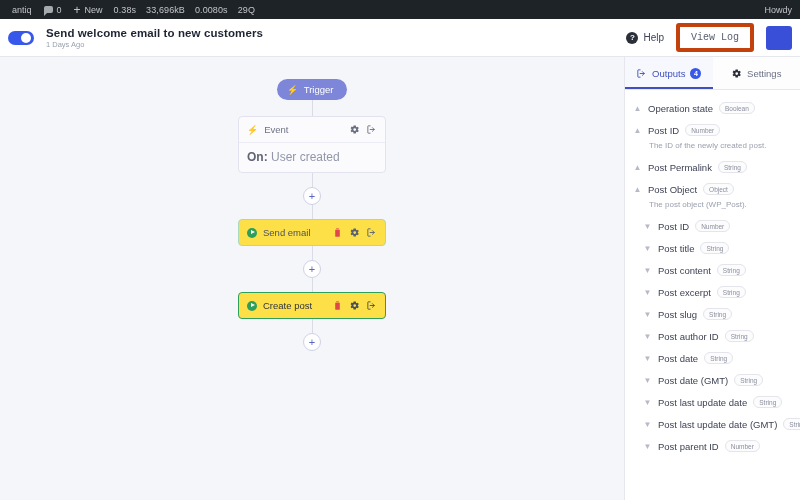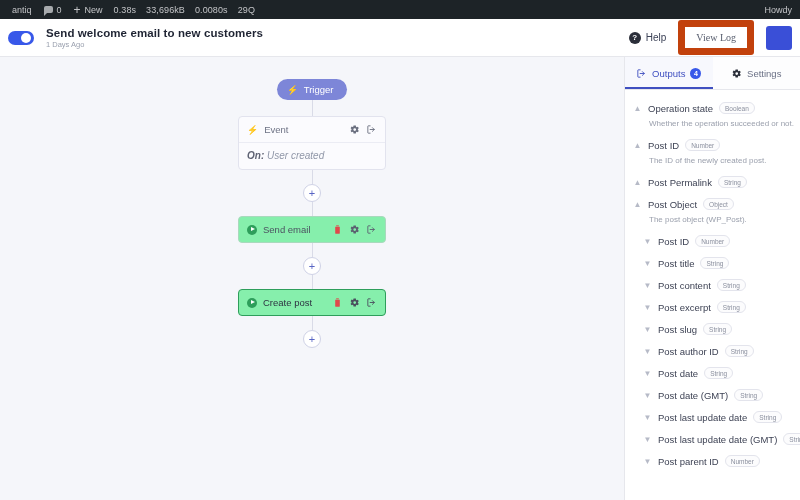--- a/index.html
+++ b/index.html
@@ -55,23 +55,23 @@
   .help {
     display: flex; align-items: center; gap: 5px;
     font-size: 10px; color: #3c4257; cursor: pointer;
   }
   .help-icon {
     width: 12px; height: 12px; border-radius: 50%; background: #2b2f3a;
     color: #fff; font-size: 8px; line-height: 12px; text-align: center;
     font-weight: 700;
   }
   .btn-viewlog {
-    border: 7px solid #c2410c; background: #fff; color: #5a6070;
+    border: 4px solid #c2410c; background: #fff; color: #5a6070;
     font-size: 10px; padding: 5px 11px; border-radius: 3px; cursor: pointer;
-    font-family: Liberation Serif, serif;
+    font-family: Liberation Mono, monospace;
   }
   .btn-primary {
     background: #3a4fd7; border: none; border-radius: 3px;
     width: 26px; height: 24px; cursor: pointer;
   }
 
   
   .body { display: flex; height: 443px; }
 
   
@@ -106,26 +106,26 @@
   }
   .node-event {
     border: 1px solid #e2e3ee; background: #fbfbfe;
   }
   .node-row {
     display: flex; align-items: center; padding: 7px 8px; gap: 6px;
   }
   .node-title { flex: 1; color: #6e7385; font-size: 9.5px; }
   .node-event .node-divider { height: 1px; background: #ebecf4; }
   .node-event .node-body {
-    padding: 7px 8px 8px; font-size: 10px; color: #9097a8; font-style: italic;
+    padding: 7px 8px 8px; font-size: 12px; color: #9097a8;
   }
   .node-event .node-body b { color: #5f6374; font-weight: 700; }
 
   .node-action {
-    border: 1px solid #a9d9bd; background: #86efac;
+    border: 1px solid #a9d9bd; background: #fde047;
   }
   .node-action.selected { border: 1.5px solid #2e9e5b; }
   .node-action .node-title { color: #4c5261; }
   .node-action.selected .node-title { color: #2d3342; font-weight: 500; }
 
   .play-dot {
     width: 10px; height: 10px; border-radius: 50%; background: #2e9e5b;
     position: relative; flex: 0 0 auto;
   }
   .play-dot:after {
@@ -338,21 +338,20 @@
     </div>
 
     <div class="panel-scroll">
 
       <div class="out-item">
         <div class="out-head">
           <span class="chev">▲</span>
           <span class="out-label">Operation state</span>
           <span class="typepill">Boolean</span>
         </div>
-        <div class="out-desc">Whether the operation succeeded or not.</div>
       </div>
 
       <div class="out-item">
         <div class="out-head">
           <span class="chev">▲</span>
           <span class="out-label">Post ID</span>
           <span class="typepill">Number</span>
         </div>
         <div class="out-desc">The ID of the newly created post.</div>
       </div>

